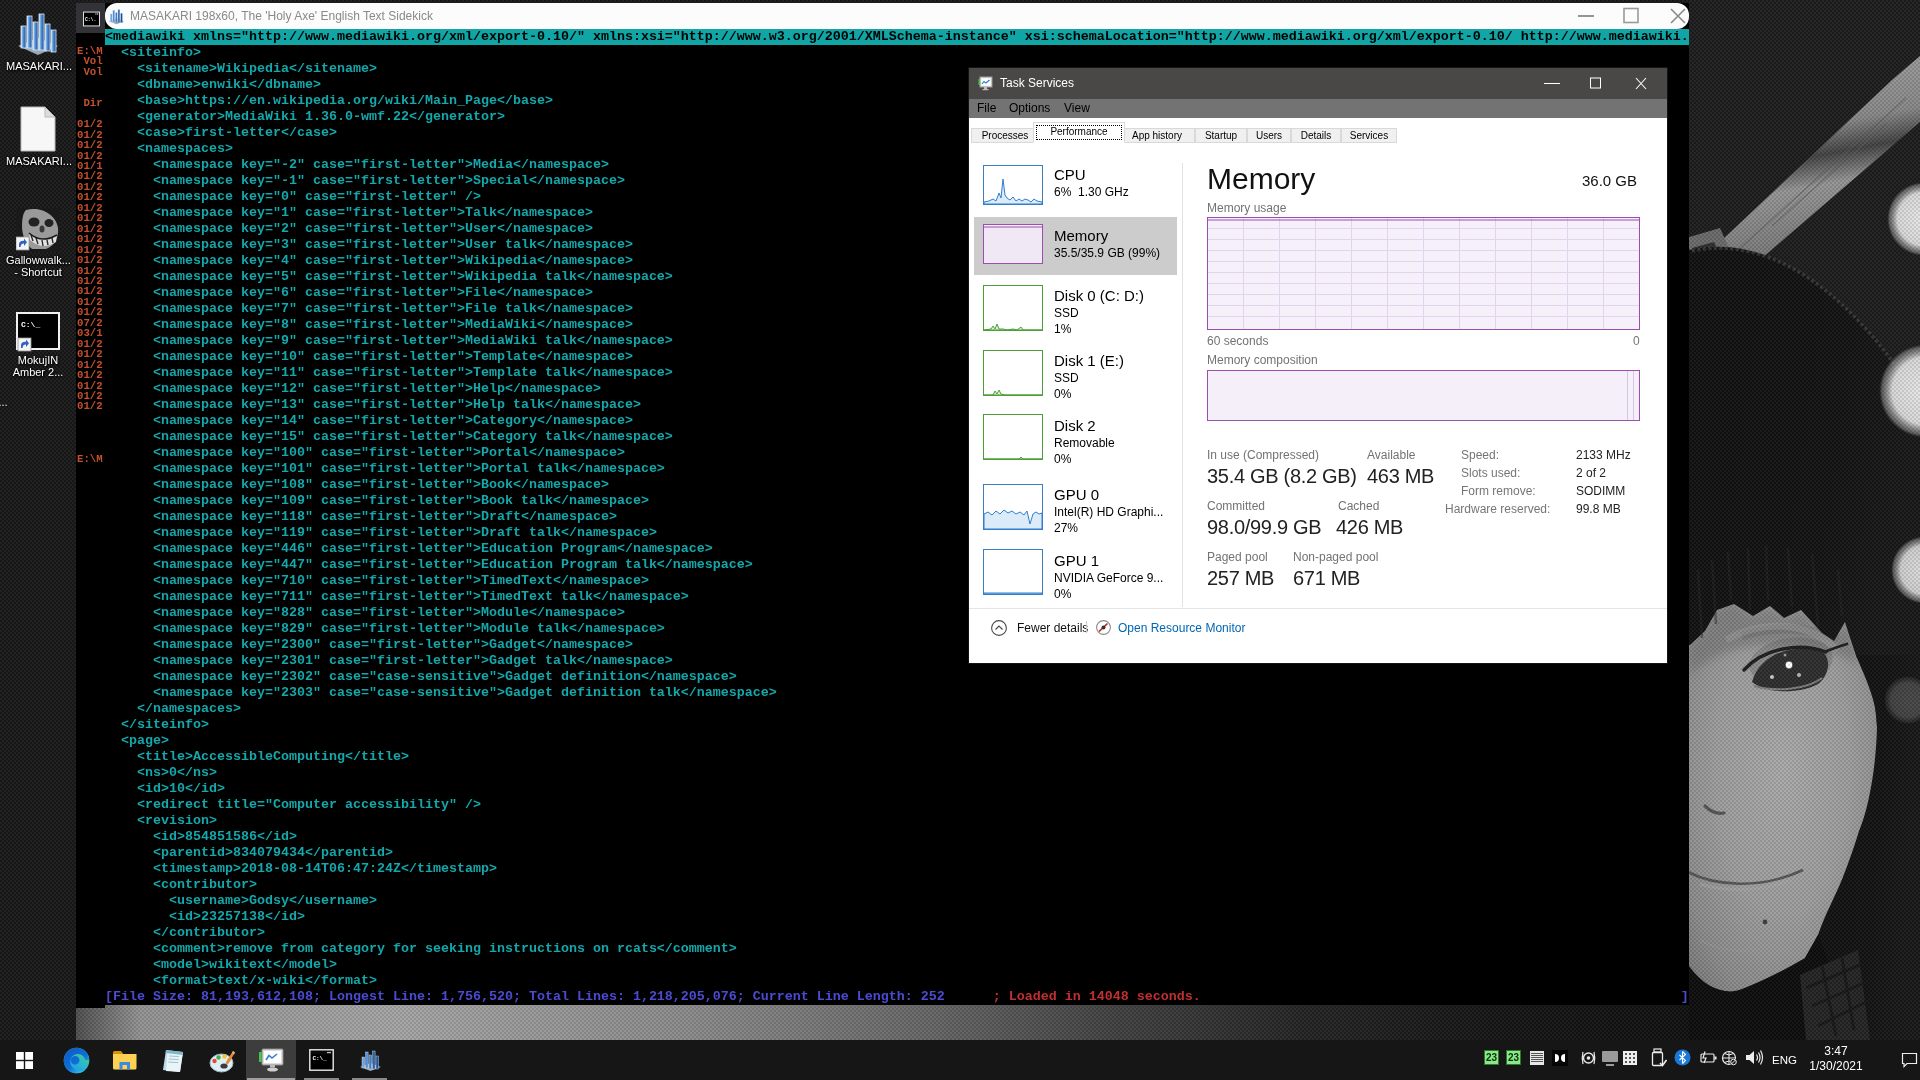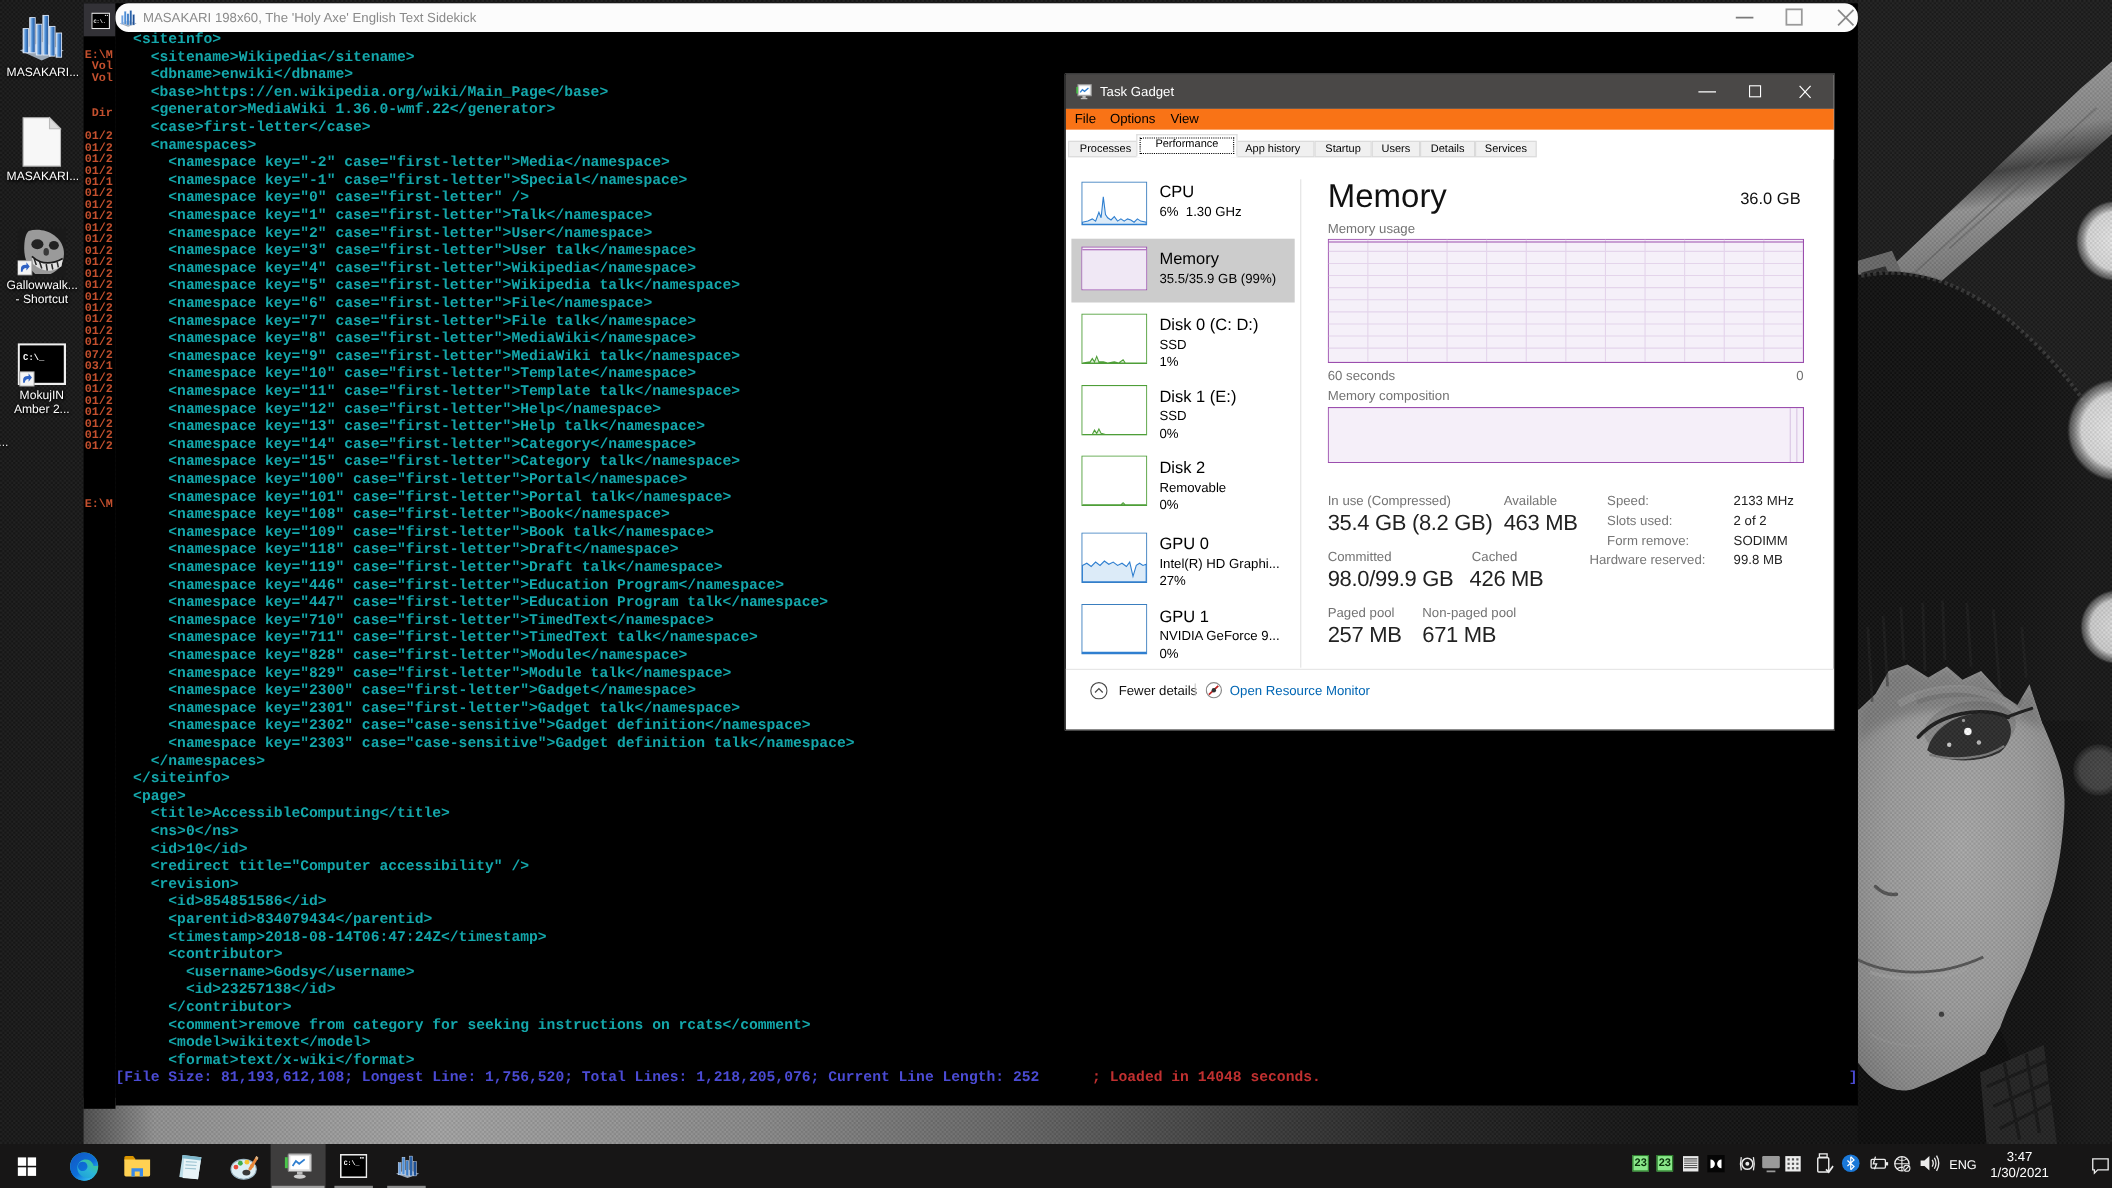--- a/index.html
+++ b/index.html
@@ -22,21 +22,21 @@
   #console pre.scr { position:absolute; left:0; top:26px; font-family:"Liberation Mono",monospace;
                      font-weight:bold; font-size:13.333px; line-height:16px; color:#14a7ab; }
   #console pre.scr .hl { background:#11a5a6; color:#000; display:inline-block; width:1584px; }
   #console pre.scr .st { color:#4b4bd4; }
   #console pre.scr .red { color:#c03030; }
   
   #tm { position:absolute; left:968px; top:67px; width:700px; height:597px; background:#fff;
         border:1px solid #141414; font-size:12px; color:#000; }
   #tm .tb { position:absolute; left:0; top:0; width:698px; height:31px; background:#4a4847; color:#fff; }
   #tm .tb .t { position:absolute; left:31px; top:8px; font-size:12px; color:#fff; }
-  #tm .menus { position:absolute; left:0; top:31px; width:698px; height:19px; background:#f97316; }
+  #tm .menus { position:absolute; left:0; top:31px; width:698px; height:19px; background:#737373; }
   #tm .menus span { position:absolute; top:2px; }
   #tm .tabstrip { position:absolute; left:0; top:50px; width:698px; height:27px; background:#fff; }
   #tm .tab { position:absolute; top:10px; height:15px; background:#f0f0f0; border:1px solid #d9d9d9;
              padding-top:1px; text-align:center; white-space:nowrap; font-size:10px; }
   #tm .tab.sel { top:4px; height:21px; background:#fff; border-bottom:1px solid #fff; z-index:2; padding-top:3px; }
   #tm .tab.sel .foc { position:absolute; left:2px; top:2px; right:2px; bottom:2px; border:1px dotted #000; }
   
   .gbox { position:absolute; width:60px; }
   .litem-t { position:absolute; left:85px; font-size:15px; color:#000; }
   .litem-s { position:absolute; left:85px; font-size:12px; color:#000; }
@@ -263,21 +263,21 @@
 01/2
 01/2
 
 
 
 
 E:\M</pre>
 </div>
 
 <div id="console">
-  <pre class="scr">
+  <pre class="scr"><span class="hl">&lt;mediawiki xmlns="http://www.mediawiki.org/xml/export-0.10/" xmlns:xsi="http://www.w3.org/2001/XMLSchema-instance" xsi:schemaLocation="http://www.mediawiki.org/xml/export-0.10/ http://www.mediawiki.</span>
   &lt;siteinfo&gt;
     &lt;sitename&gt;Wikipedia&lt;/sitename&gt;
     &lt;dbname&gt;enwiki&lt;/dbname&gt;
     &lt;base&gt;https://en.wikipedia.org/wiki/Main_Page&lt;/base&gt;
     &lt;generator&gt;MediaWiki 1.36.0-wmf.22&lt;/generator&gt;
     &lt;case&gt;first-letter&lt;/case&gt;
     &lt;namespaces&gt;
       &lt;namespace key="-2" case="first-letter"&gt;Media&lt;/namespace&gt;
       &lt;namespace key="-1" case="first-letter"&gt;Special&lt;/namespace&gt;
       &lt;namespace key="0" case="first-letter" /&gt;
@@ -352,21 +352,21 @@
 <div id="tm">
   <div class="tb">
     <svg style="position:absolute;left:9px;top:8px;" width="15" height="15" viewBox="0 0 15 15">
       <rect x="2" y="1" width="12" height="10" fill="#e8e8e8" stroke="#9a9a9a"></rect>
       <rect x="3.5" y="2.5" width="9" height="7" fill="#ffffff"></rect>
       <rect x="0.5" y="3" width="1.6" height="6" fill="#49c549"></rect>
       <polyline points="4,8 6,5.5 8,7 11.5,4" stroke="#2f7fd0" stroke-width="1.2" fill="none"></polyline>
       <rect x="6" y="11" width="3" height="2" fill="#bdbdbd"></rect>
       <rect x="4.5" y="13" width="6" height="1.2" fill="#bdbdbd"></rect>
     </svg>
-    <span class="t">Task Gadget</span>
+    <span class="t">Task Services</span>
     <svg style="position:absolute;left:567px;top:0;" width="131" height="31" viewBox="0 0 131 31">
       <path d="M8 15.5 H24" stroke="#fff" stroke-width="1"></path>
       <rect x="54.5" y="10" width="10" height="10" fill="none" stroke="#fff" stroke-width="1"></rect>
       <path d="M100 10 L110 21 M110 10 L100 21" stroke="#fff" stroke-width="1.1"></path>
     </svg>
   </div>
   <div class="menus">
     <span style="left:8px;">File</span>
     <span style="left:40px;">Options</span>
     <span style="left:95px;">View</span>

